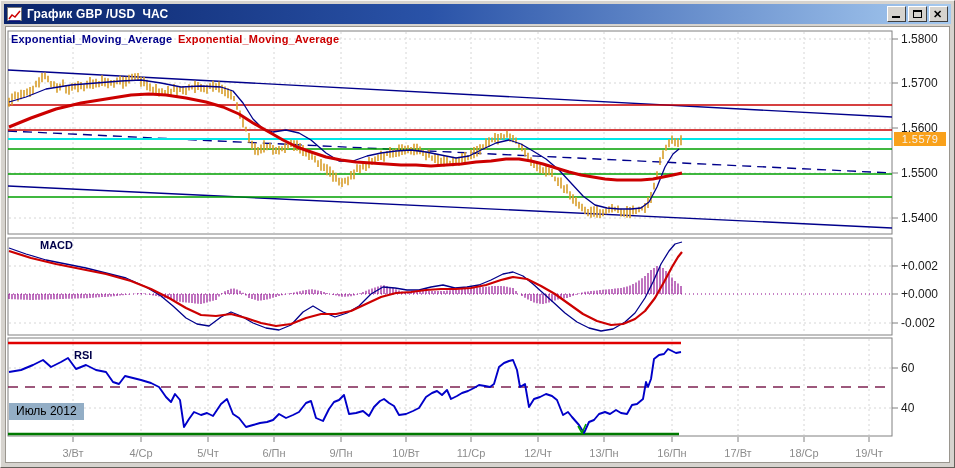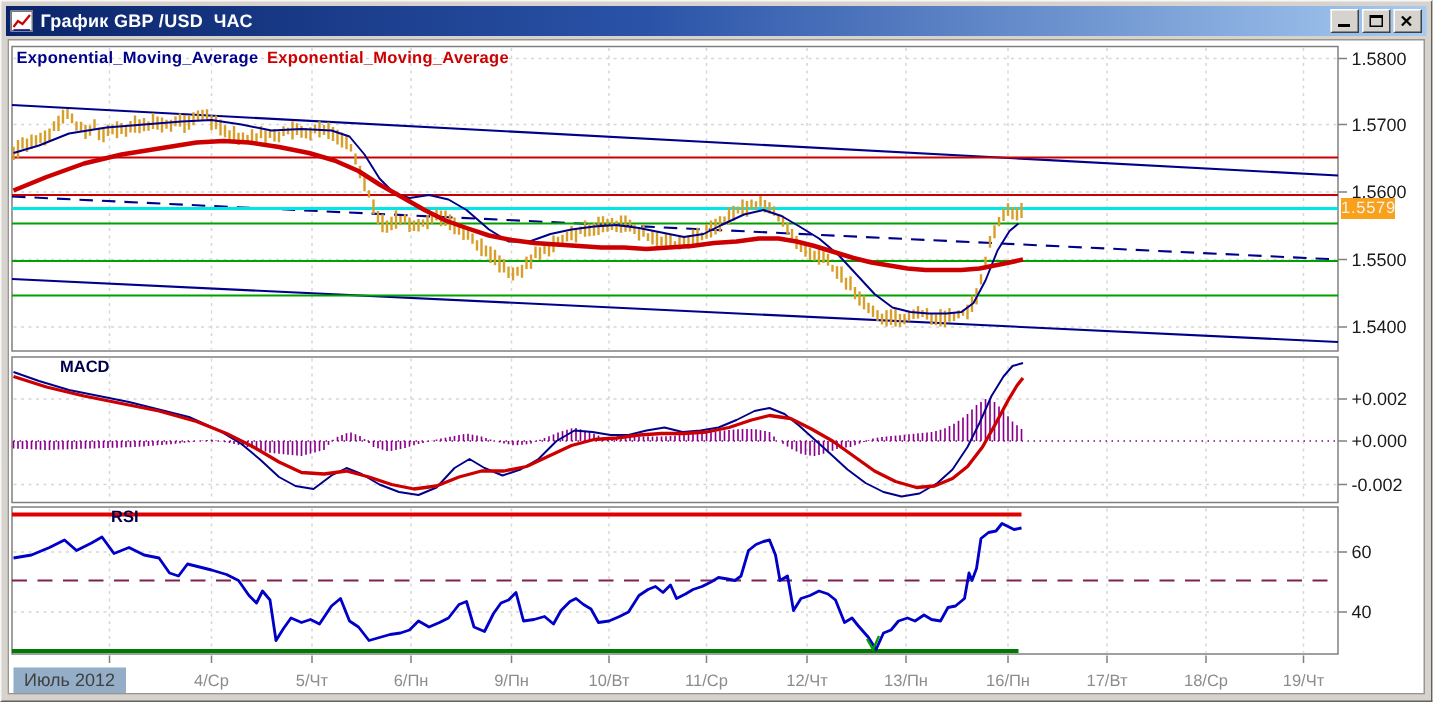--- a/index.html
+++ b/index.html
@@ -21,24 +21,24 @@
   .g-max{position:absolute;left:4px;top:3px;width:9px;height:8px;border:1px solid #000;border-top-width:2px;}
   .g-cls{position:absolute;left:3px;top:1px;font:bold 11px "Liberation Sans",sans-serif;color:#000;}
   .client{position:absolute;left:4px;top:25px;right:4px;bottom:4px;background:#ffffff;
     border:1px solid #9a968f;z-index:1;}
   svg.canvas{position:absolute;left:0;top:0;z-index:5;}
   .ov{position:absolute;z-index:10;font-family:Liberation Sans, sans-serif;}
   .ema1{left:10px;top:32px;color:#00008b;font-size:11px;font-weight:bold;letter-spacing:.2px;}
   .ema2{left:177px;top:32px;color:#cc0000;font-size:11px;font-weight:bold;letter-spacing:.2px;}
   .pane-label{color:#00004a;font-size:11px;font-weight:bold;margin-left:29px;}
   .macd-l{left:10px;top:238px;}
-  .rsi-l{left:10px;top:338px;padding-left:34px;}
-  .month{left:8px;top:444px;background:#93aec6;color:#404040;font-size:12px;
+  .rsi-l{left:10px;top:348px;padding-left:34px;}
+  .month{left:8px;top:402px;background:#93aec6;color:#000000;font-size:12px;
     padding:1px 7px 2px 7px;z-index:12;}
-  .pricebox{left:893px;top:131px;width:36px;height:14px;background:#f9a11b;color:#f4f2ee;
+  .pricebox{left:893px;top:131px;width:52px;height:14px;background:#f9a11b;color:#f4f2ee;
     font-size:11px;line-height:14px;text-align:center;z-index:12;letter-spacing:.5px;}
 </style>
 </head>
 <body>
 
 <div class="window">
   <div class="client"></div>
 
   <svg class="canvas" id="chart-canvas" width="955" height="468">
       <rect x="7" y="30" width="884" height="203" fill="#ffffff" stroke="#808080" stroke-width="1"></rect>

